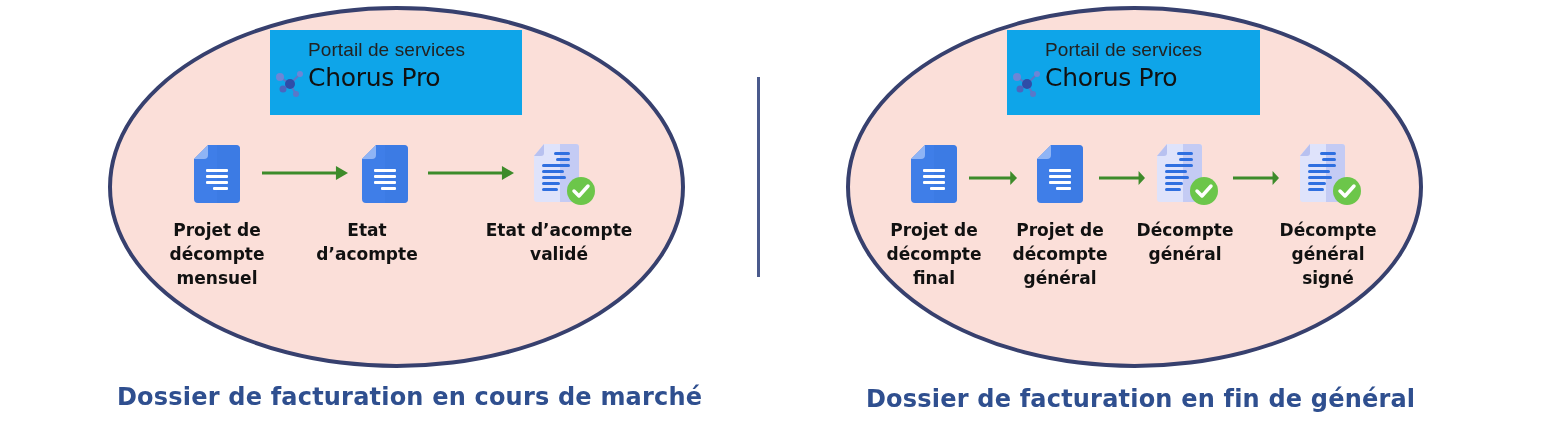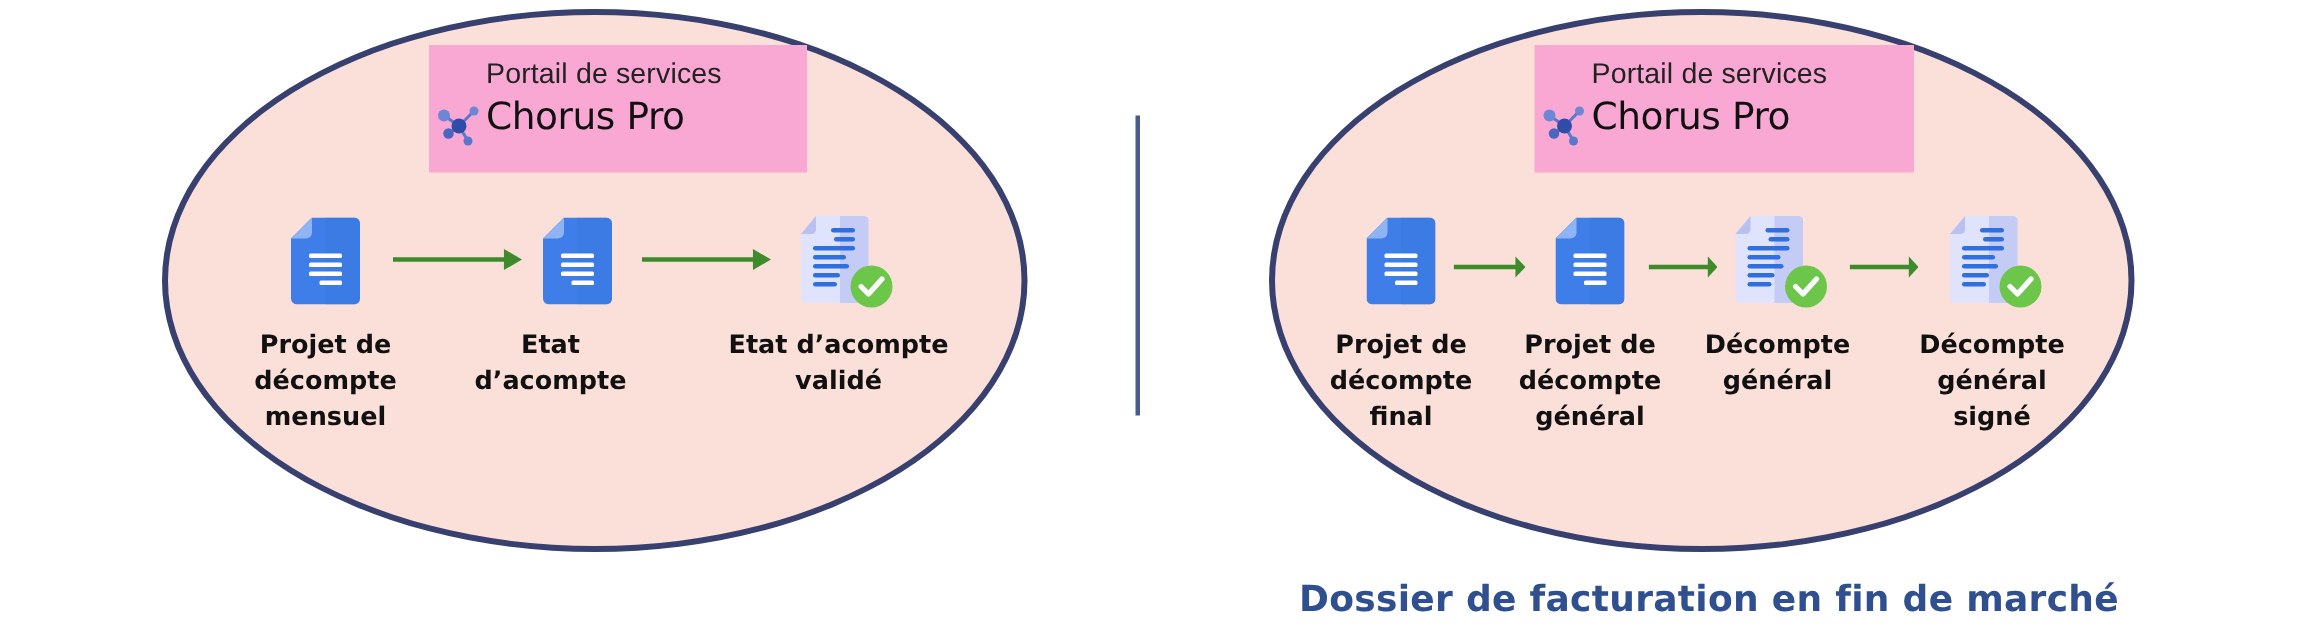--- a/index.html
+++ b/index.html
@@ -1,21 +1,21 @@
 <!DOCTYPE html>
 <html><head>
 <meta charset="utf-8">
 <style>
   html, body { margin: 0; padding: 0; background: #ffffff; }
   body { width: 1543px; height: 425px; position: relative; overflow: hidden;
          font-family: "DejaVu Sans", "Liberation Sans", sans-serif; }
   .panel { position: absolute; top: 0; height: 425px; }
   .ellipse { position: absolute; background: #fbdfd9; border: 4px solid #37406e;
              border-radius: 50%; box-sizing: border-box; }
-  .logo { position: absolute; background: #f9a8d4; box-sizing: border-box; margin-left: 16px; }
+  .logo { position: absolute; background: #0ea5e9; box-sizing: border-box; }
   .logo .sub { position: absolute; left: 38px; top: 9px; font-size: 19px; color: #222;
                font-family: "Liberation Sans", sans-serif; letter-spacing: 0.1px; }
   .logo .name { position: absolute; left: 38px; top: 33px; font-size: 25px; font-weight: normal;
                 color: #111; font-family: "DejaVu Sans", sans-serif; letter-spacing: -0.3px; }
   .logo .mark { position: absolute; left: 4px; top: 38px; width: 32px; height: 30px; }
   .step { position: absolute; text-align: center; }
   .step .icon { position: absolute; }
   .step .label { position: absolute; font-weight: bold; font-size: 17px; line-height: 24px;
                  color: #111; text-align: center; white-space: pre-line;
                  font-family: "DejaVu Sans", sans-serif; }
@@ -105,20 +105,21 @@
     </svg>
 
   <div class="step">
     <svg class="icon" style="left:534px;top:144px;width:62px;height:62px;">
         <use href="#docok"></use>
       </svg>
     <div class="label" style="left:470px;top:218px;width:178px;">Etat d’acompte
 validé</div>
   </div>
 
+  <div class="caption" style="left:117px;top:383px;">Dossier de facturation en cours de marché</div>
 </div>
 
 <div class="divider"></div>
 
 <div class="panel" style="left:0;width:1543px;">
   <div class="ellipse" style="left:846px;top:6px;width:577px;height:362px;"></div>
 
   <div class="logo" style="left:1007px;top:30px;width:253px;height:85px;">
     <svg class="mark">
         <use href="#chorus"></use>
@@ -164,14 +165,14 @@
 
   <div class="step">
     <svg class="icon" style="left:1300px;top:144px;width:62px;height:62px;">
         <use href="#docok"></use>
       </svg>
     <div class="label" style="left:1266px;top:218px;width:124px;">Décompte
 général
 signé</div>
   </div>
 
-  <div class="caption" style="left:866px;top:385px;">Dossier de facturation en fin de marché</div>
+  <div class="caption" style="left:866px;top:385px;">Dossier de facturation en fin de général</div>
 </div>
 
 </body></html>

